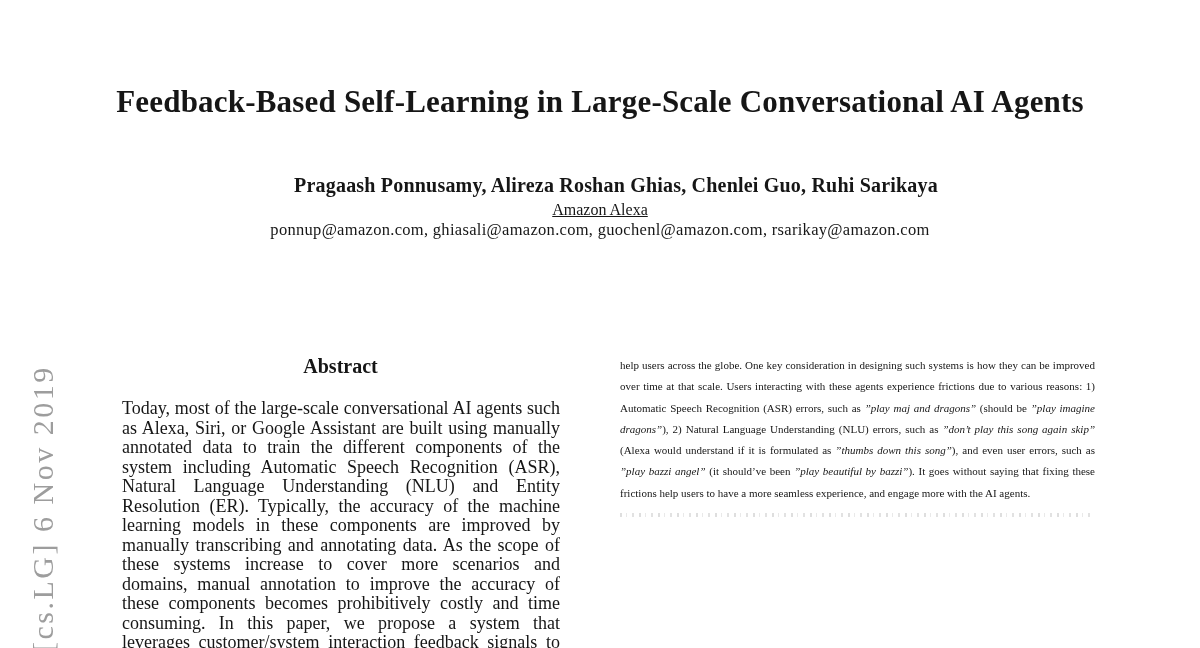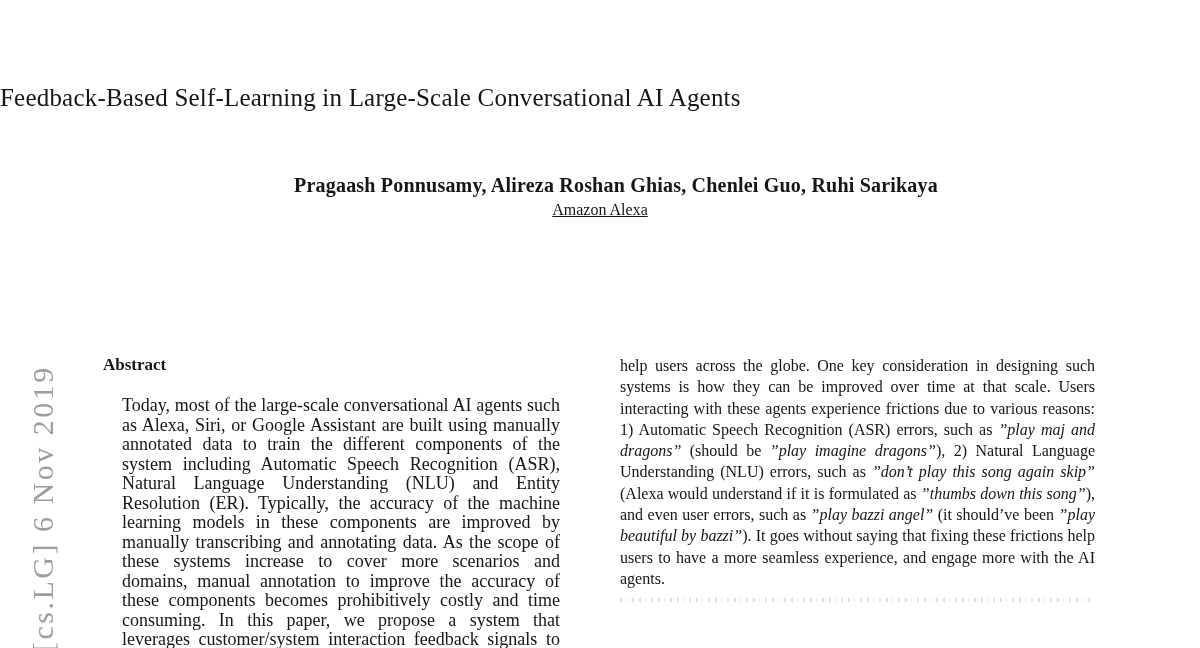--- a/index.html
+++ b/index.html
@@ -30,22 +30,23 @@
     color: #9d9d9d;
     font-family: "Liberation Serif", serif;
   }
 
   .title {
     position: absolute;
     top: 84px;
     left: 0;
     width: 100%;
     margin: 0;
-    font-size: 25px;
-    font-weight: normal;
+    text-align: center;
+    font-size: 31px;
+    font-weight: bold;
     letter-spacing: 0.2px;
   }
 
   .authors {
     position: absolute;
     top: 174px;
     left: 16px;
     width: 100%;
     text-align: center;
     font-size: 20px;
@@ -80,35 +81,35 @@
     display: flex;
     gap: 42px;
     overflow: hidden;
   }
   .col {
     width: 475px;
     flex: 0 0 475px;
   }
 
   .abstract-heading {
-    text-align: left;
+    text-align: center;
     font-weight: bold;
-    font-size: 17px;
+    font-size: 20px;
     margin: 2px 0 21px 0;
   }
   .abstract-body {
     margin: 0 18px 0 19px;
     font-size: 18px;
     line-height: 19.5px;
     text-align: justify;
   }
 
   .intro-text {
     margin: 2px 0 0 0;
-    font-size: 16px;
+    font-size: 11px;
     line-height: 21.3px;
     text-align: justify;
   }
   .intro-text i { font-style: italic; }
 
   .clipped-line {
     margin-top: 9px;
     width: 100%;
     height: 4px;
     opacity: 0.5;
@@ -129,20 +130,21 @@
 <div class="page">
 
   <div class="arxiv-stamp">[cs.LG]  6 Nov 2019</div>
 
   <h1 class="title">Feedback-Based Self-Learning in Large-Scale Conversational AI Agents</h1>
 
   <div class="authors">Pragaash Ponnusamy, Alireza Roshan Ghias, Chenlei Guo, Ruhi Sarikaya</div>
 
   <div class="affiliation">Amazon Alexa</div>
 
+  <div class="emails">ponnup@amazon.com, ghiasali@amazon.com, guochenl@amazon.com, rsarikay@amazon.com</div>
 
   <div class="columns">
 
     <div class="col">
       <div class="abstract-heading">Abstract</div>
       <p class="abstract-body">Today, most of the large-scale conversational AI agents such as Alexa, Siri, or Google Assistant are built using manually annotated data to train the different components of the system including Automatic Speech Recognition (ASR), Natural Language Understanding (NLU) and Entity Resolution (ER). Typically, the accuracy of the machine learning models in these components are improved by manually transcribing and annotating data. As the scope of these systems increase to cover more scenarios and domains, manual annotation to improve the accuracy of these components becomes prohibitively costly and time consuming. In this paper, we propose a system that leverages customer/system interaction feedback signals to automate learning without any manual</p>
     </div>
 
     <div class="col">
       <p class="intro-text"><span>help users across the globe. One key consideration in designing such systems is how they can be improved over time at that scale. Users interacting with these agents experience frictions due to various reasons: 1) Automatic Speech Recognition (ASR) errors, such as </span><i>”play maj and dragons”</i><span> (should be </span><i>”play imagine dragons”</i><span>), 2) Natural Language Understanding (NLU) errors, such as </span><i>”don’t play this song again skip”</i><span> (Alexa would understand if it is formulated as </span><i>”thumbs down this song”</i><span>), and even user errors, such as </span><i>”play bazzi angel”</i><span> (it should’ve been </span><i>”play beautiful by bazzi”</i><span>). It goes without saying that fixing these frictions help users to have a more seamless experience, and engage more with the AI agents.</span></p>

